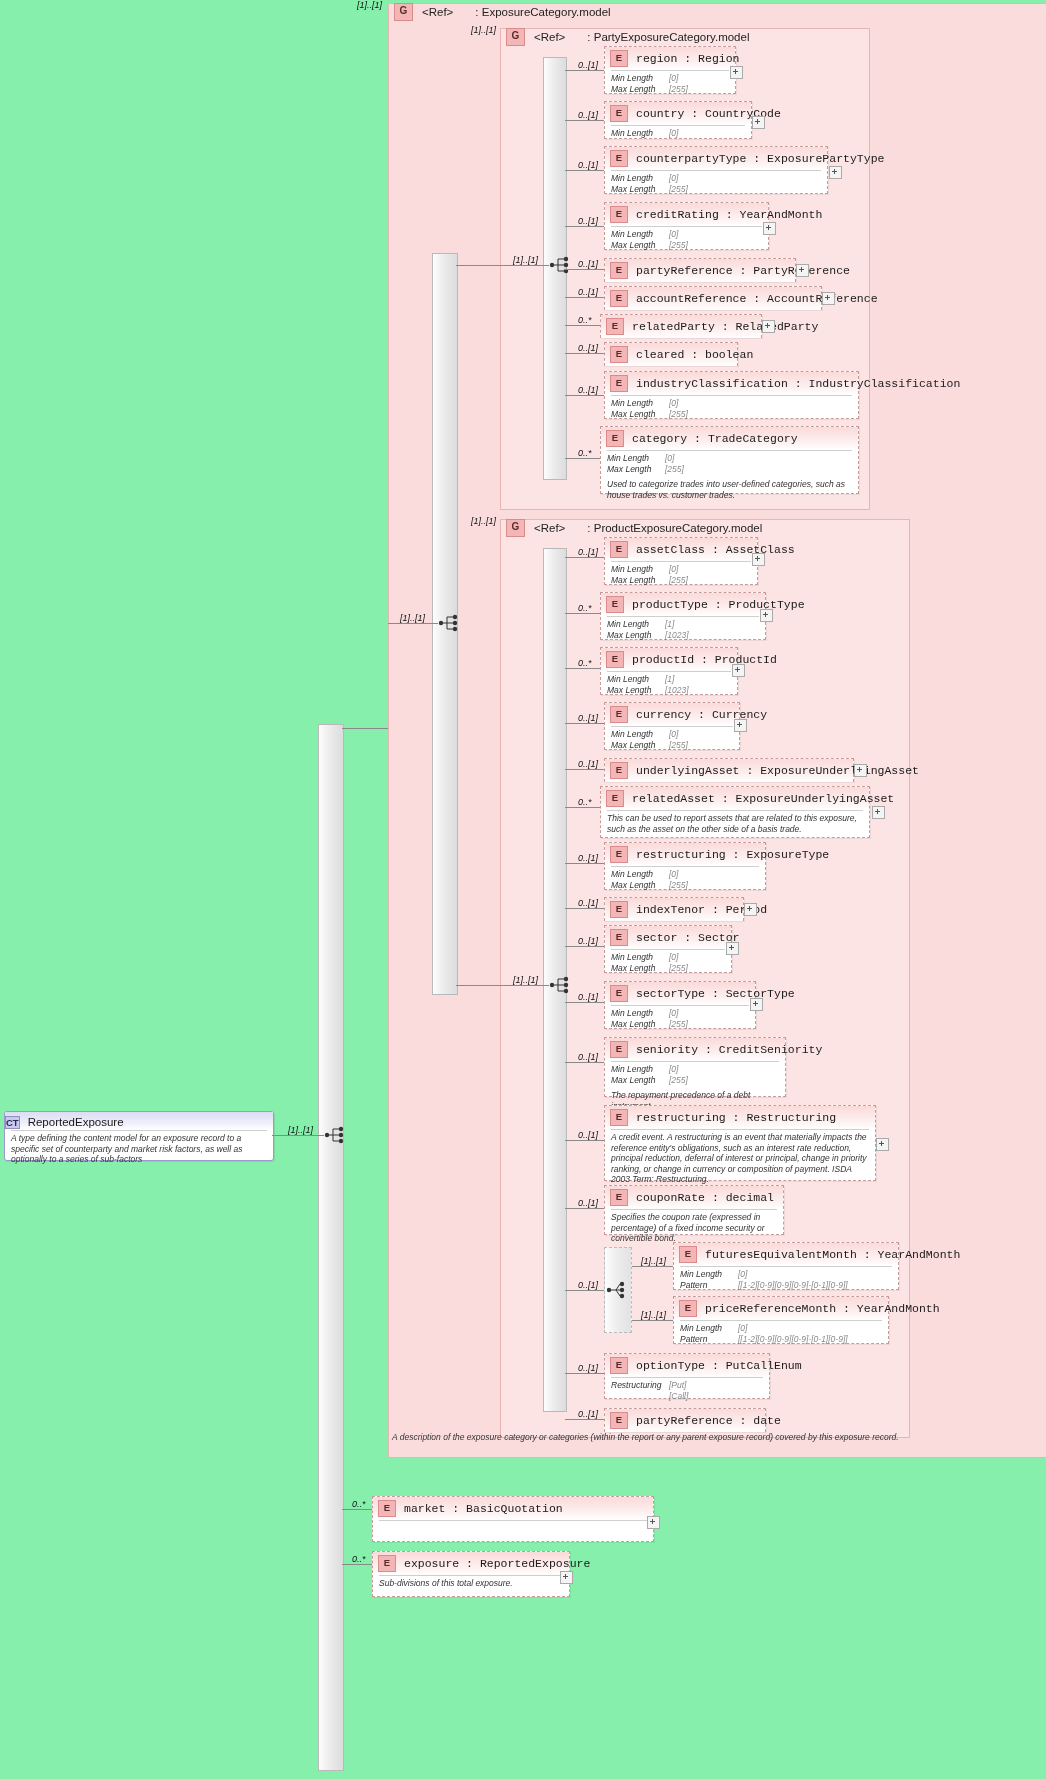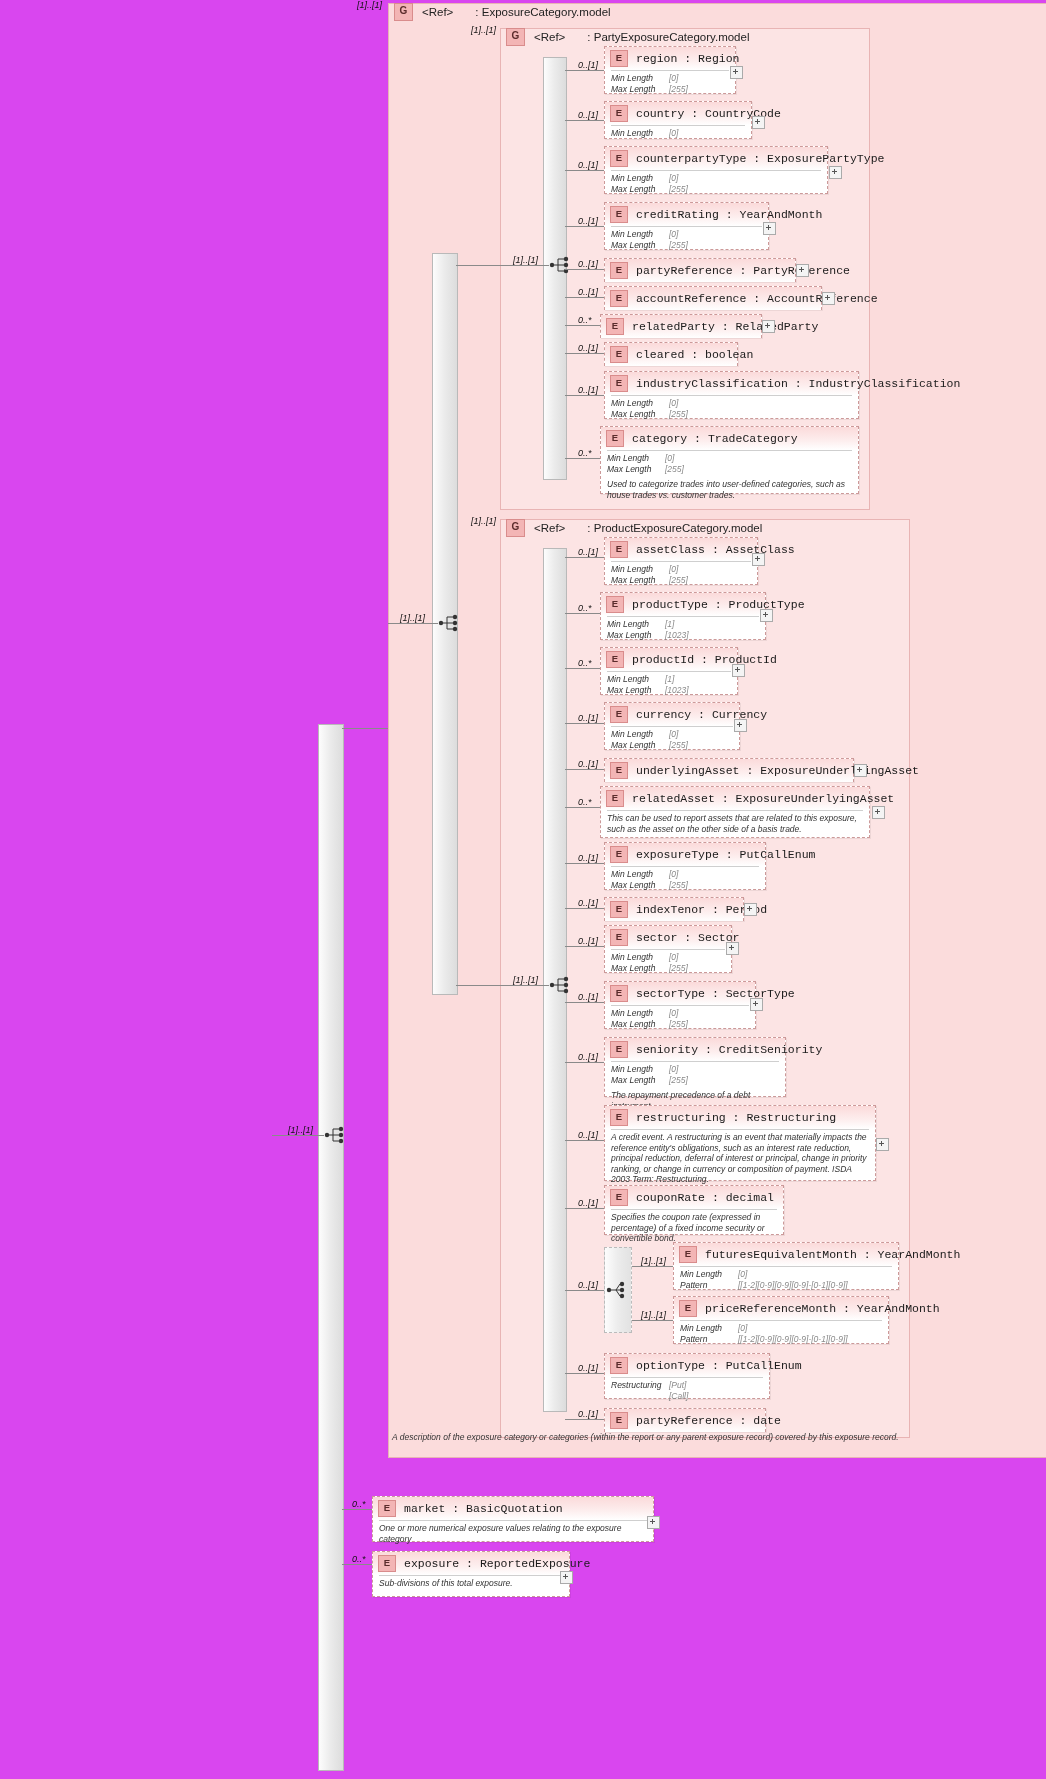--- a/index.html
+++ b/index.html
@@ -1,17 +1,17 @@
 <!DOCTYPE html>
 <html><head>
 <meta charset="utf-8">
 <style>
   html,body{margin:0;padding:0;background:#fff;}
   body{font-family:"Liberation Sans",sans-serif;-webkit-font-smoothing:none;}
-  #canvas{position:relative;width:1046px;height:1779px;background:#d946ef;overflow:hidden;}
+  #canvas{position:relative;width:1046px;height:1779px;background:#86efac;overflow:hidden;}
 
   
   .abs{position:absolute;box-sizing:border-box;}
 
   
   .grp{background:#fbdcdc;border:1px solid #e8b4b4;}
   .grp.lvl2{background:#fce4e4;}
 
   
   .ghead{position:absolute;display:flex;align-items:center;white-space:nowrap;}
@@ -384,21 +384,21 @@
     <div class="esep"></div>
     <div class="edesc">This can be used to report assets that are related to this exposure, such as the asset on the other side of a basis trade.</div>
   </div>
   <div class="card" style="left:578px;top:797px;">0..*</div>
   <div class="hl" style="left:565px;top:807px;width:35px;"></div>
   <div class="plus" style="left:872px;top:806px;"></div>
 
   <div class="elem" style="left:604px;top:842px;width:160px;height:46px;">
     <div class="ehead">
         <span class="eicon">E</span>
-        <span class="ename">exposureType : PutCallEnum</span>
+        <span class="ename">restructuring : ExposureType</span>
       </div>
     <div class="esep"></div>
     <div class="facets">
       <div class="facet">
           <span class="fname">Min Length</span>
           <span class="fval">[0]</span>
         </div>
       <div class="facet">
           <span class="fname">Max Length</span>
           <span class="fval">[255]</span>
@@ -597,20 +597,25 @@
       <circle cx="17" cy="16" r="2.2" fill="#333"></circle>
     </svg>
   </div>
   <div class="hl" style="left:388px;top:623px;width:50px;"></div>
   <div class="card" style="left:400px;top:613px;">[1]..[1]</div>
   <div class="hl" style="left:456px;top:265px;width:47px;"></div>
   <div class="hl" style="left:456px;top:985px;width:47px;"></div>
 
   <div class="note" style="left:392px;top:1432px;width:880px;">A description of the exposure category or categories (within the report or any parent exposure record) covered by this exposure record.</div>
 
+  <div class="ctbox" style="left:4px;top:1111px;width:268px;height:48px;">
+    <div class="ehead"><span class="cticon">CT</span><span class="ctname">ReportedExposure</span></div>
+    <div class="esep"></div>
+    <div class="edesc">A type defining the content model for an exposure record to a specific set of counterparty and market risk factors, as well as optionally to a series of sub-factors</div>
+  </div>
 
   <div class="rail" style="left:318px;top:724px;width:24px;height:1045px;"></div>
   <div class="comp" style="left:324px;top:1125px;">
     <svg width="22" height="20" viewBox="0 0 22 20">
       <circle cx="3" cy="10" r="2.2" fill="#333"></circle>
       <path d="M5 10 H9 M9 4 V16 M9 4 H15 M9 10 H15 M9 16 H15" stroke="#333" fill="none" stroke-width="1"></path>
       <circle cx="17" cy="4" r="2.2" fill="#333"></circle>
       <circle cx="17" cy="10" r="2.2" fill="#333"></circle>
       <circle cx="17" cy="16" r="2.2" fill="#333"></circle>
     </svg>
@@ -618,21 +623,20 @@
   <div class="hl" style="left:272px;top:1135px;width:52px;"></div>
   <div class="card" style="left:288px;top:1125px;">[1]..[1]</div>
   <div class="hl" style="left:342px;top:728px;width:46px;"></div>
 
   <div class="elem" style="left:372px;top:1496px;width:280px;height:44px;">
     <div class="ehead">
         <span class="eicon">E</span>
         <span class="ename">market     : BasicQuotation</span>
       </div>
     <div class="esep"></div>
-    <div class="edesc">One or more numerical exposure values relating to the exposure category</div>
   </div>
   <div class="card" style="left:352px;top:1499px;">0..*</div>
   <div class="hl" style="left:342px;top:1509px;width:30px;"></div>
   <div class="plus" style="left:647px;top:1516px;"></div>
 
   <div class="elem" style="left:372px;top:1551px;width:196px;height:44px;">
     <div class="ehead">
         <span class="eicon">E</span>
         <span class="ename">exposure : ReportedExposure</span>
       </div>

